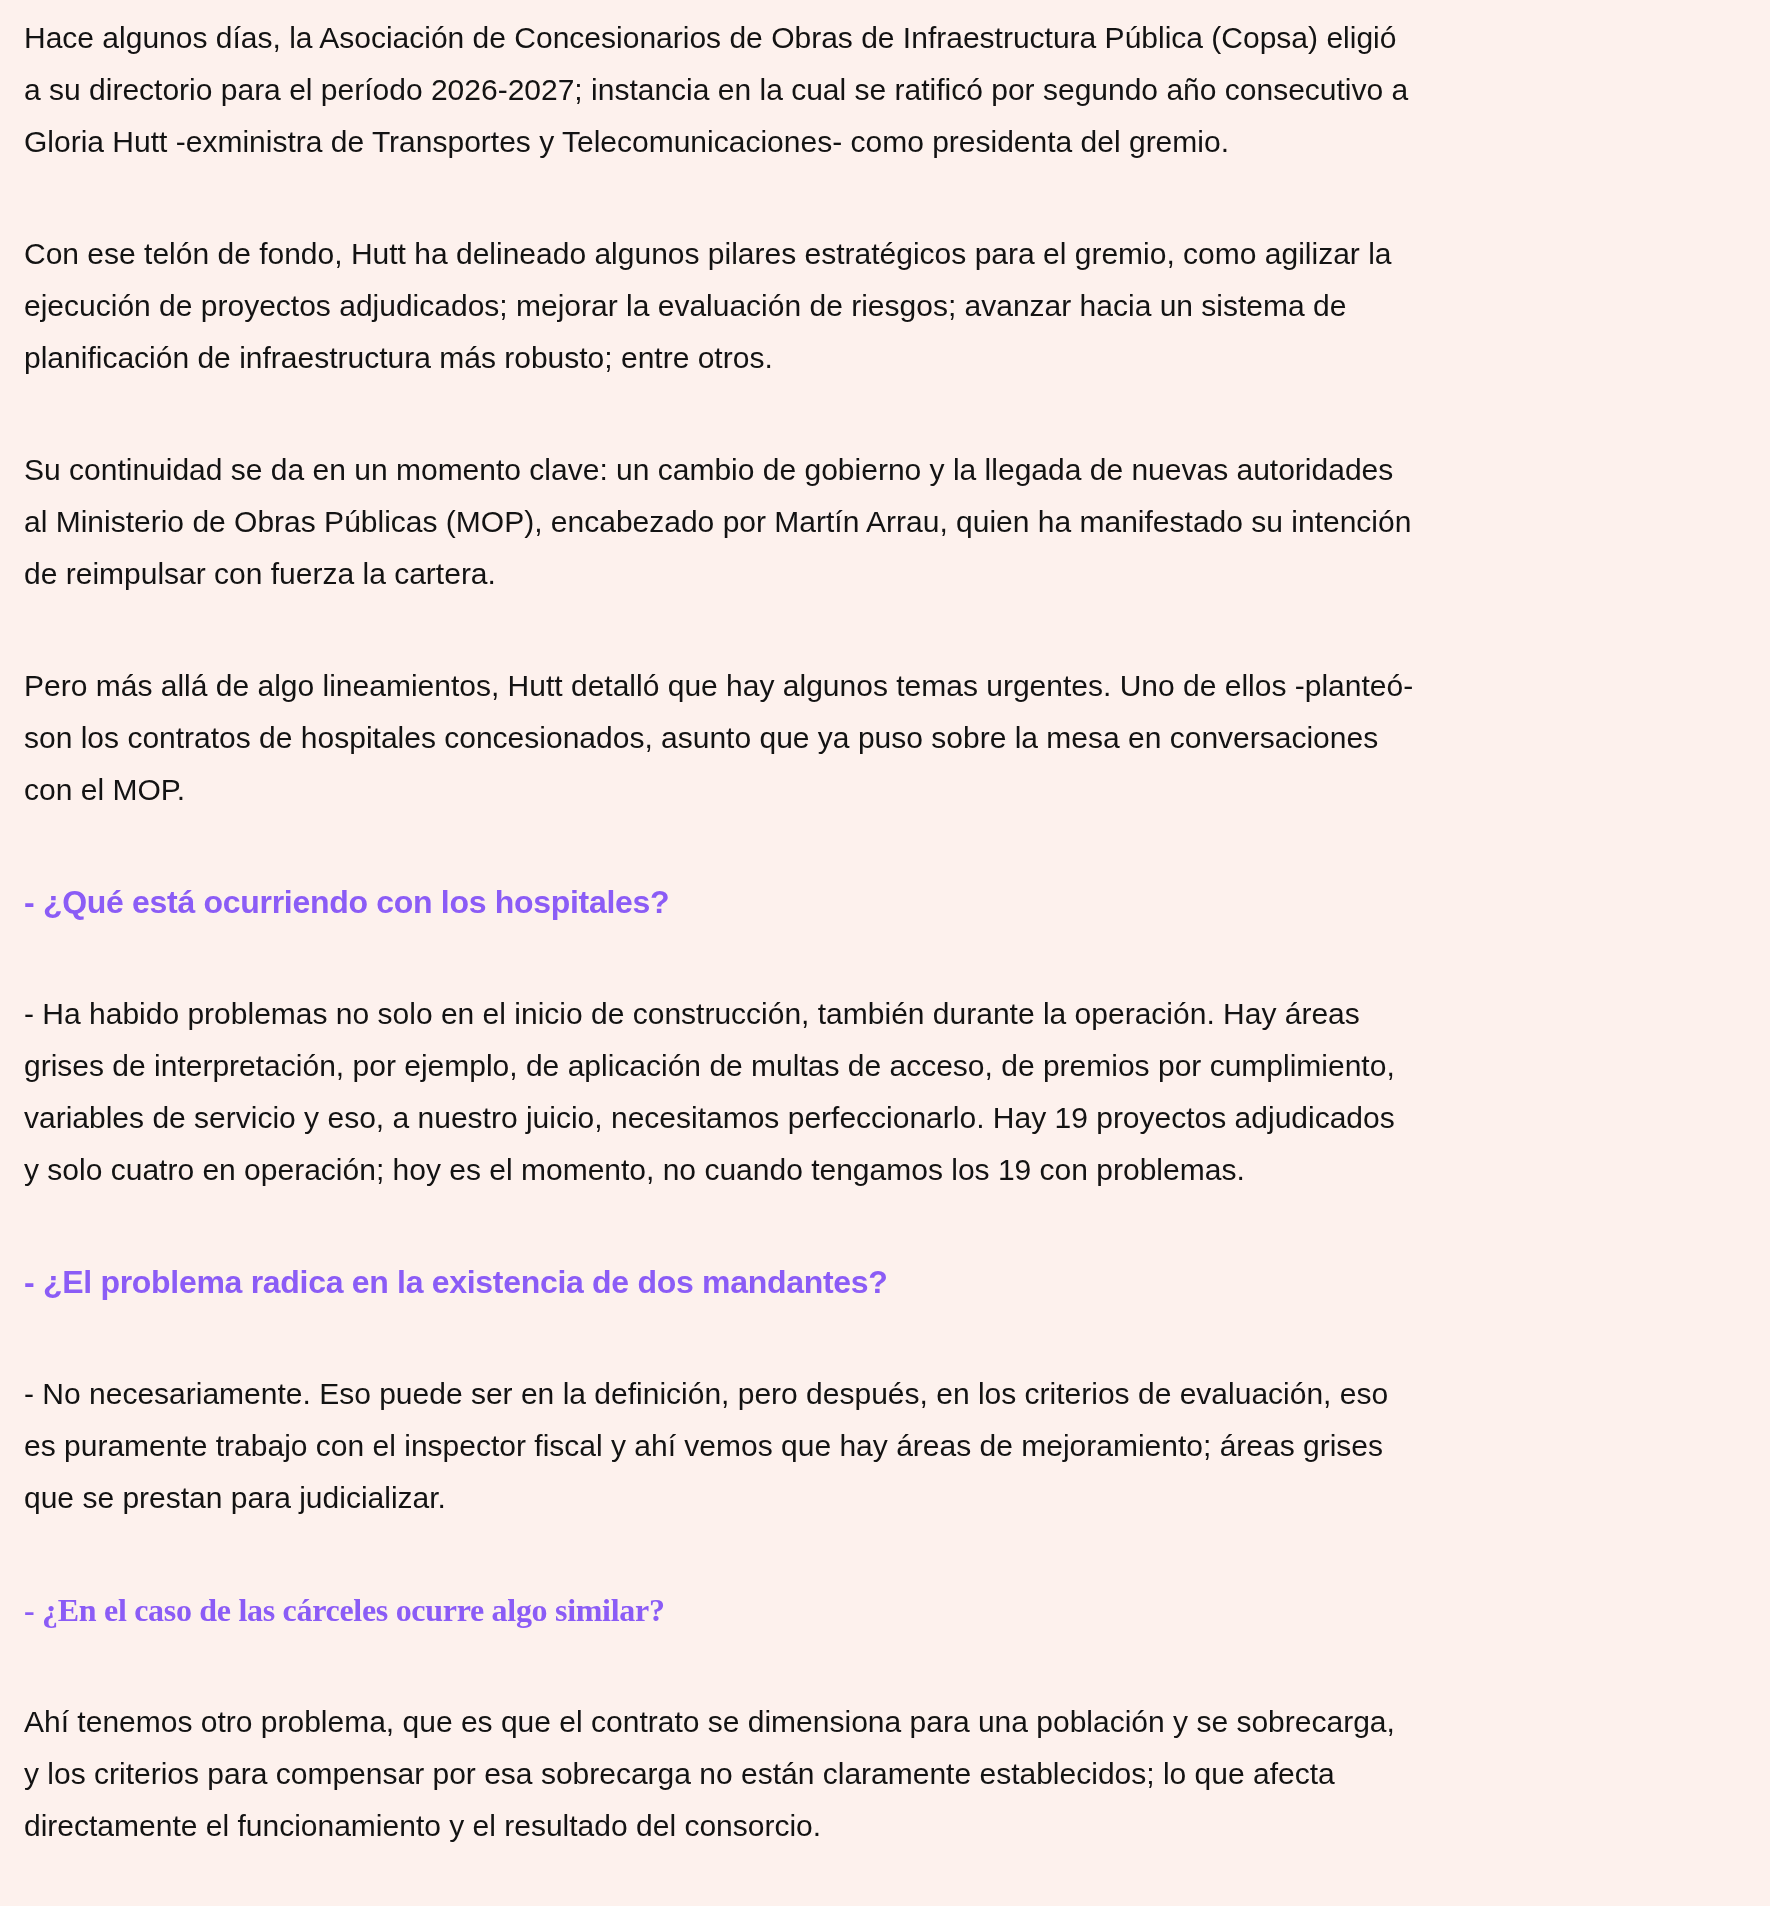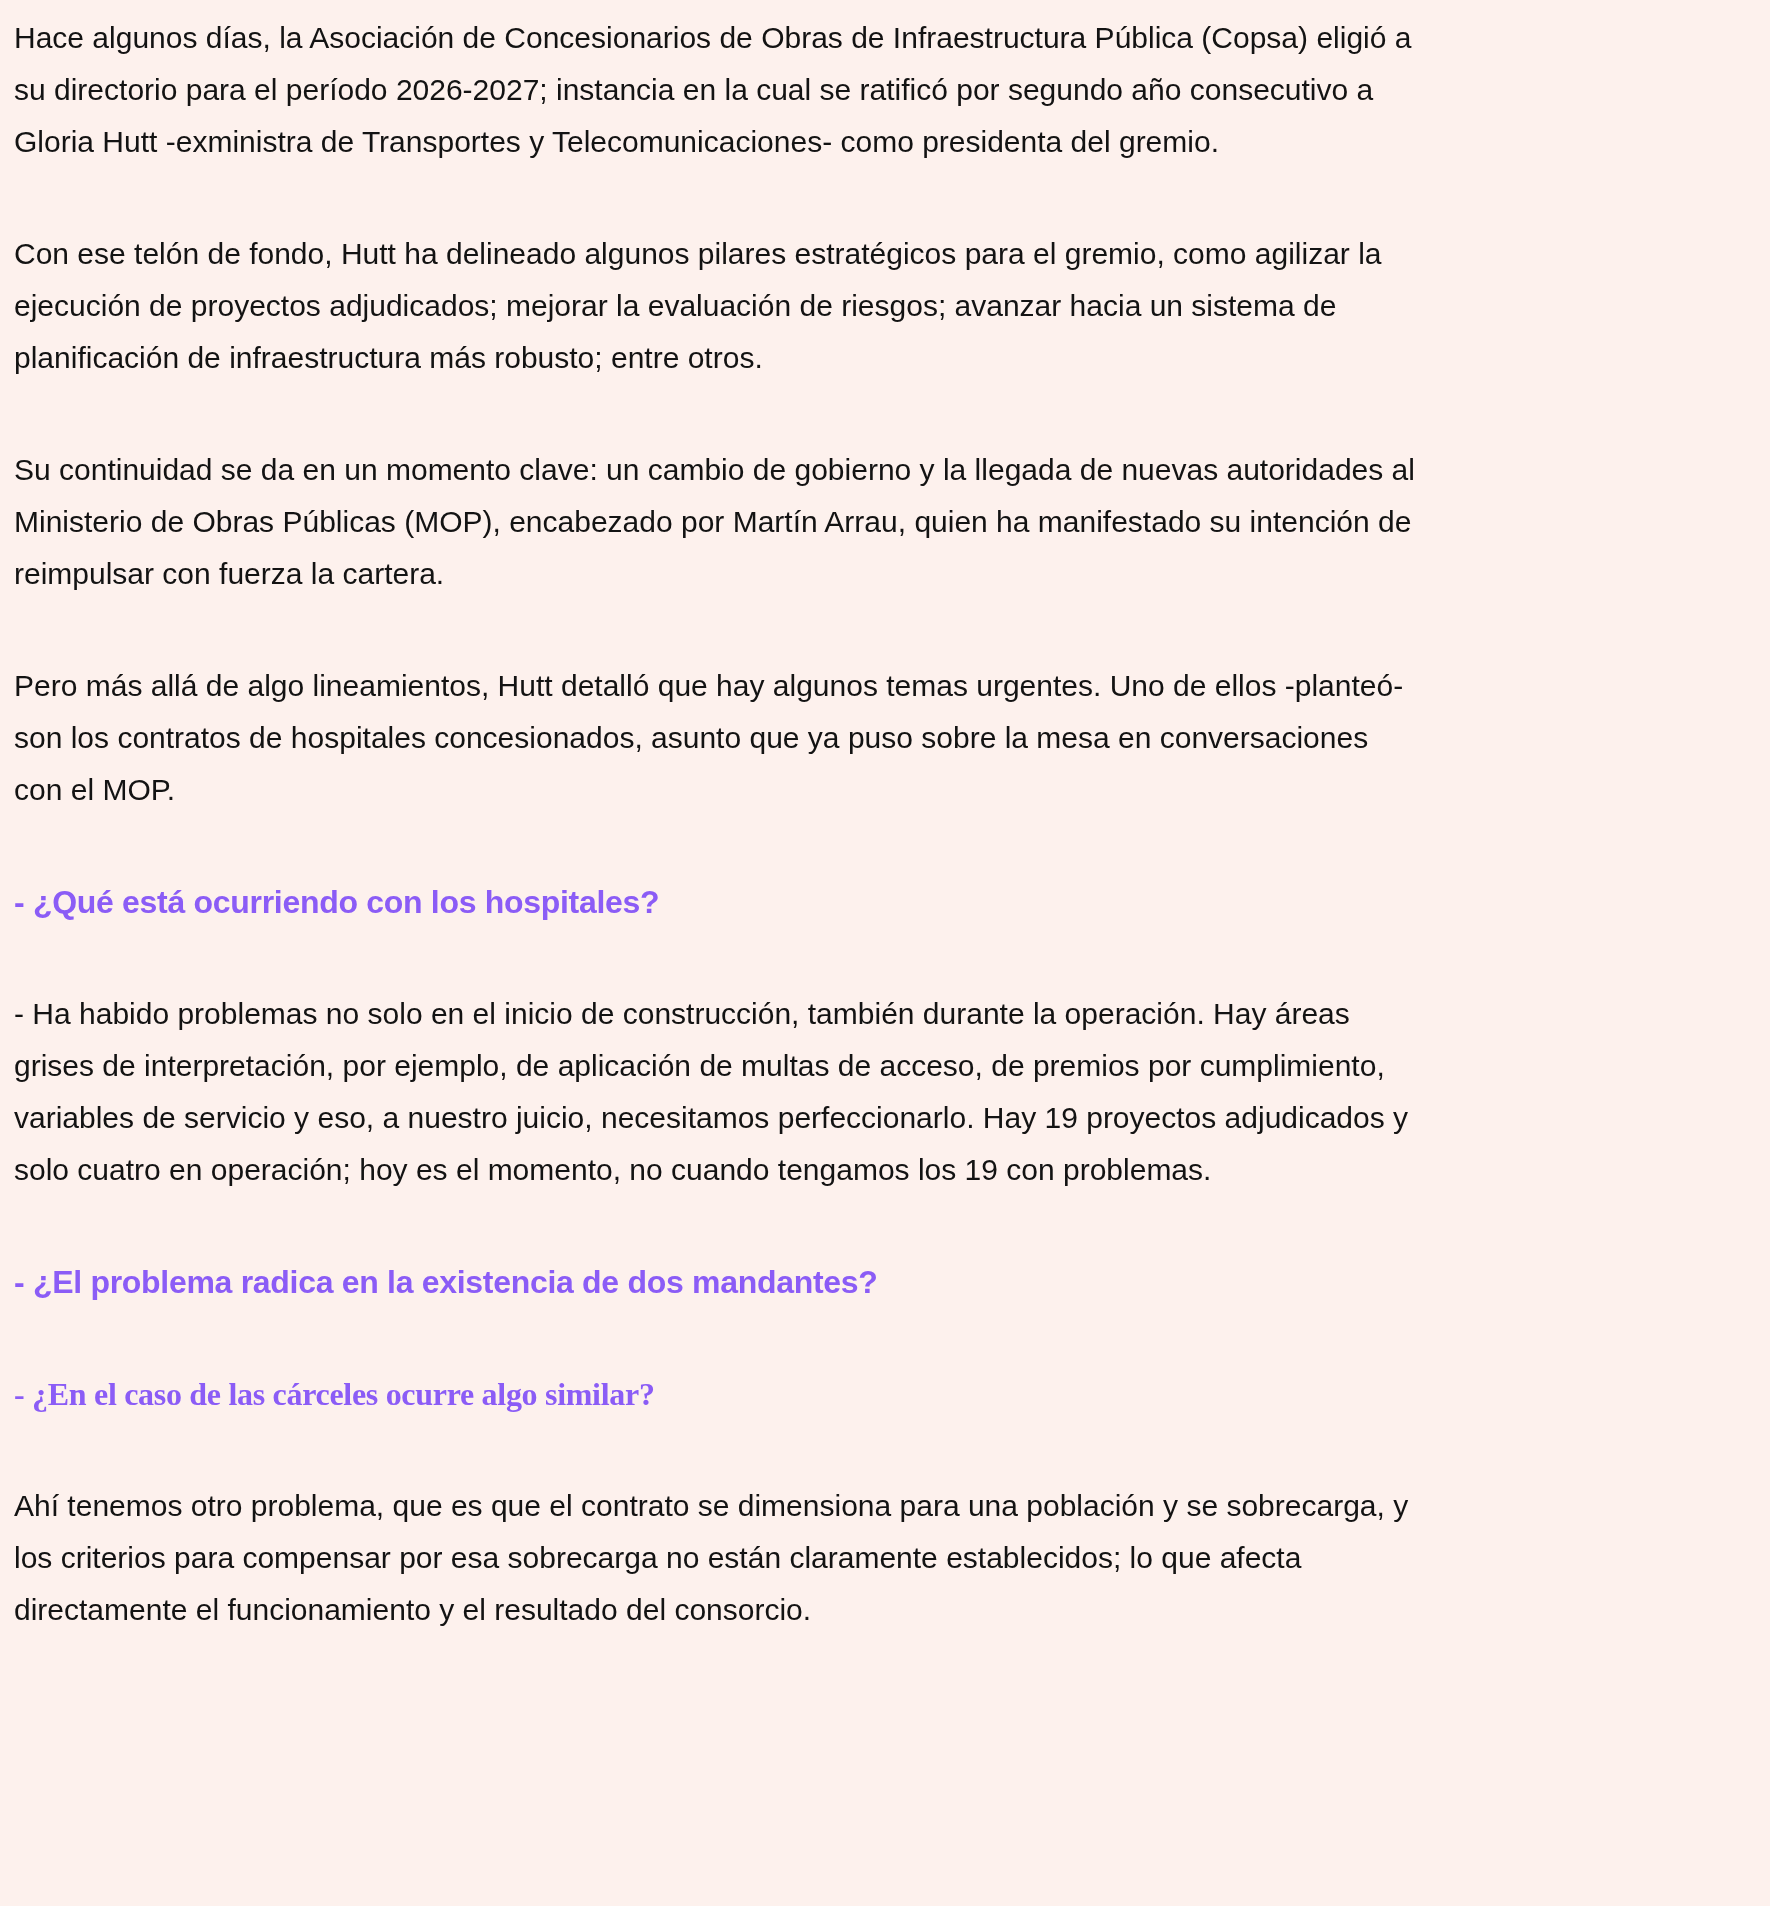--- a/index.html
+++ b/index.html
@@ -10,21 +10,21 @@
     width: 1770px;
     height: 1906px;
     background: #fdf1ed;
     color: #131313;
     font-family: "Liberation Sans", sans-serif;
     overflow: hidden;
   }
   .article {
     box-sizing: border-box;
     width: 1438px;
-    padding: 12px 22px 0 14px;
+    padding: 12px 22px 0 24px;
     font-size: 30px;
     line-height: 52px;
   }
   .para {
     margin: 0 0 60px 0;
   }
   .question {
     font-size: 32px;
     line-height: 52px;
     font-weight: 700;
@@ -41,15 +41,16 @@
 <body>
 
 <main class="article">
   <p class="para">Hace algunos días, la Asociación de Concesionarios de Obras de Infraestructura Pública (Copsa) eligió a su directorio para el período 2026-2027; instancia en la cual se ratificó por segundo año consecutivo a Gloria Hutt -exministra de Transportes y Telecomunicaciones- como presidenta del gremio.</p>
   <p class="para">Con ese telón de fondo, Hutt ha delineado algunos pilares estratégicos para el gremio, como agilizar la ejecución de proyectos adjudicados; mejorar la evaluación de riesgos; avanzar hacia un sistema de planificación de infraestructura más robusto; entre otros.</p>
   <p class="para">Su continuidad se da en un momento clave: un cambio de gobierno y la llegada de nuevas autoridades al Ministerio de Obras Públicas (MOP), encabezado por Martín Arrau, quien ha manifestado su intención de reimpulsar con fuerza la cartera.</p>
   <p class="para">Pero más allá de algo lineamientos, Hutt detalló que hay algunos temas urgentes. Uno de ellos -planteó- son los contratos de hospitales concesionados, asunto que ya puso sobre la mesa en conversaciones con el MOP.</p>
   <h2 class="question">- ¿Qué está ocurriendo con los hospitales?</h2>
   <p class="para">- Ha habido problemas no solo en el inicio de construcción, también durante la operación. Hay áreas grises de interpretación, por ejemplo, de aplicación de multas de acceso, de premios por cumplimiento, variables de servicio y eso, a nuestro juicio, necesitamos perfeccionarlo. Hay 19 proyectos adjudicados y solo cuatro en operación; hoy es el momento, no cuando tengamos los 19 con problemas.</p>
   <h2 class="question">- ¿El problema radica en la existencia de dos mandantes?</h2>
+  <p class="para">- No necesariamente. Eso puede ser en la definición, pero después, en los criterios de evaluación, eso es puramente trabajo con el inspector fiscal y ahí vemos que hay áreas de mejoramiento; áreas grises que se prestan para judicializar.</p>
   <h2 class="question extra-gap">- ¿En el caso de las cárceles ocurre algo similar?</h2>
   <p class="para">Ahí tenemos otro problema, que es que el contrato se dimensiona para una población y se sobrecarga, y los criterios para compensar por esa sobrecarga no están claramente establecidos; lo que afecta directamente el funcionamiento y el resultado del consorcio.</p>
 </main>
 
 </body></html>

